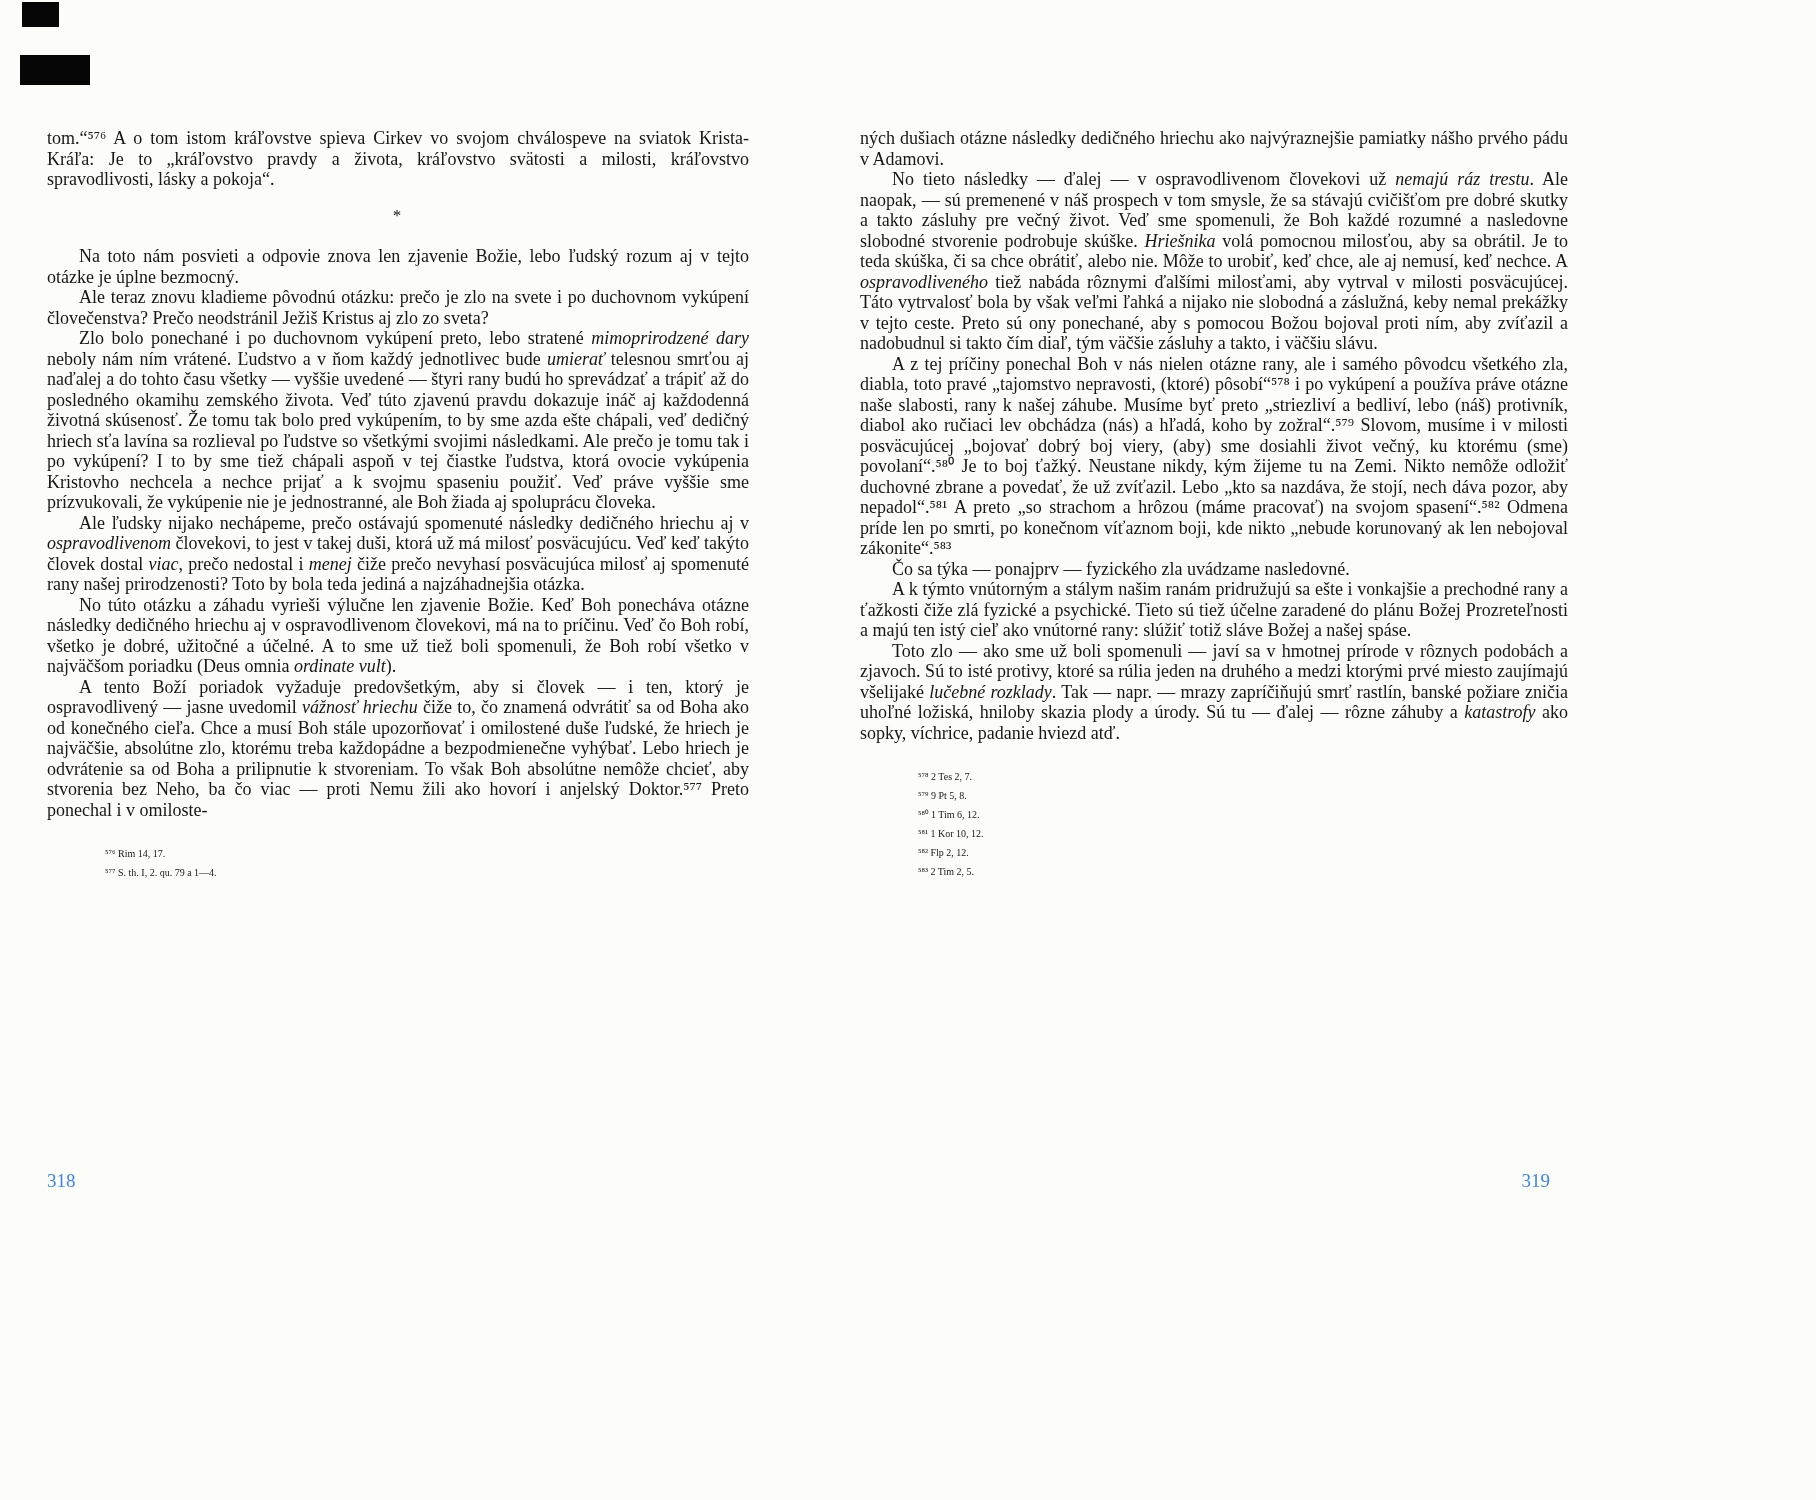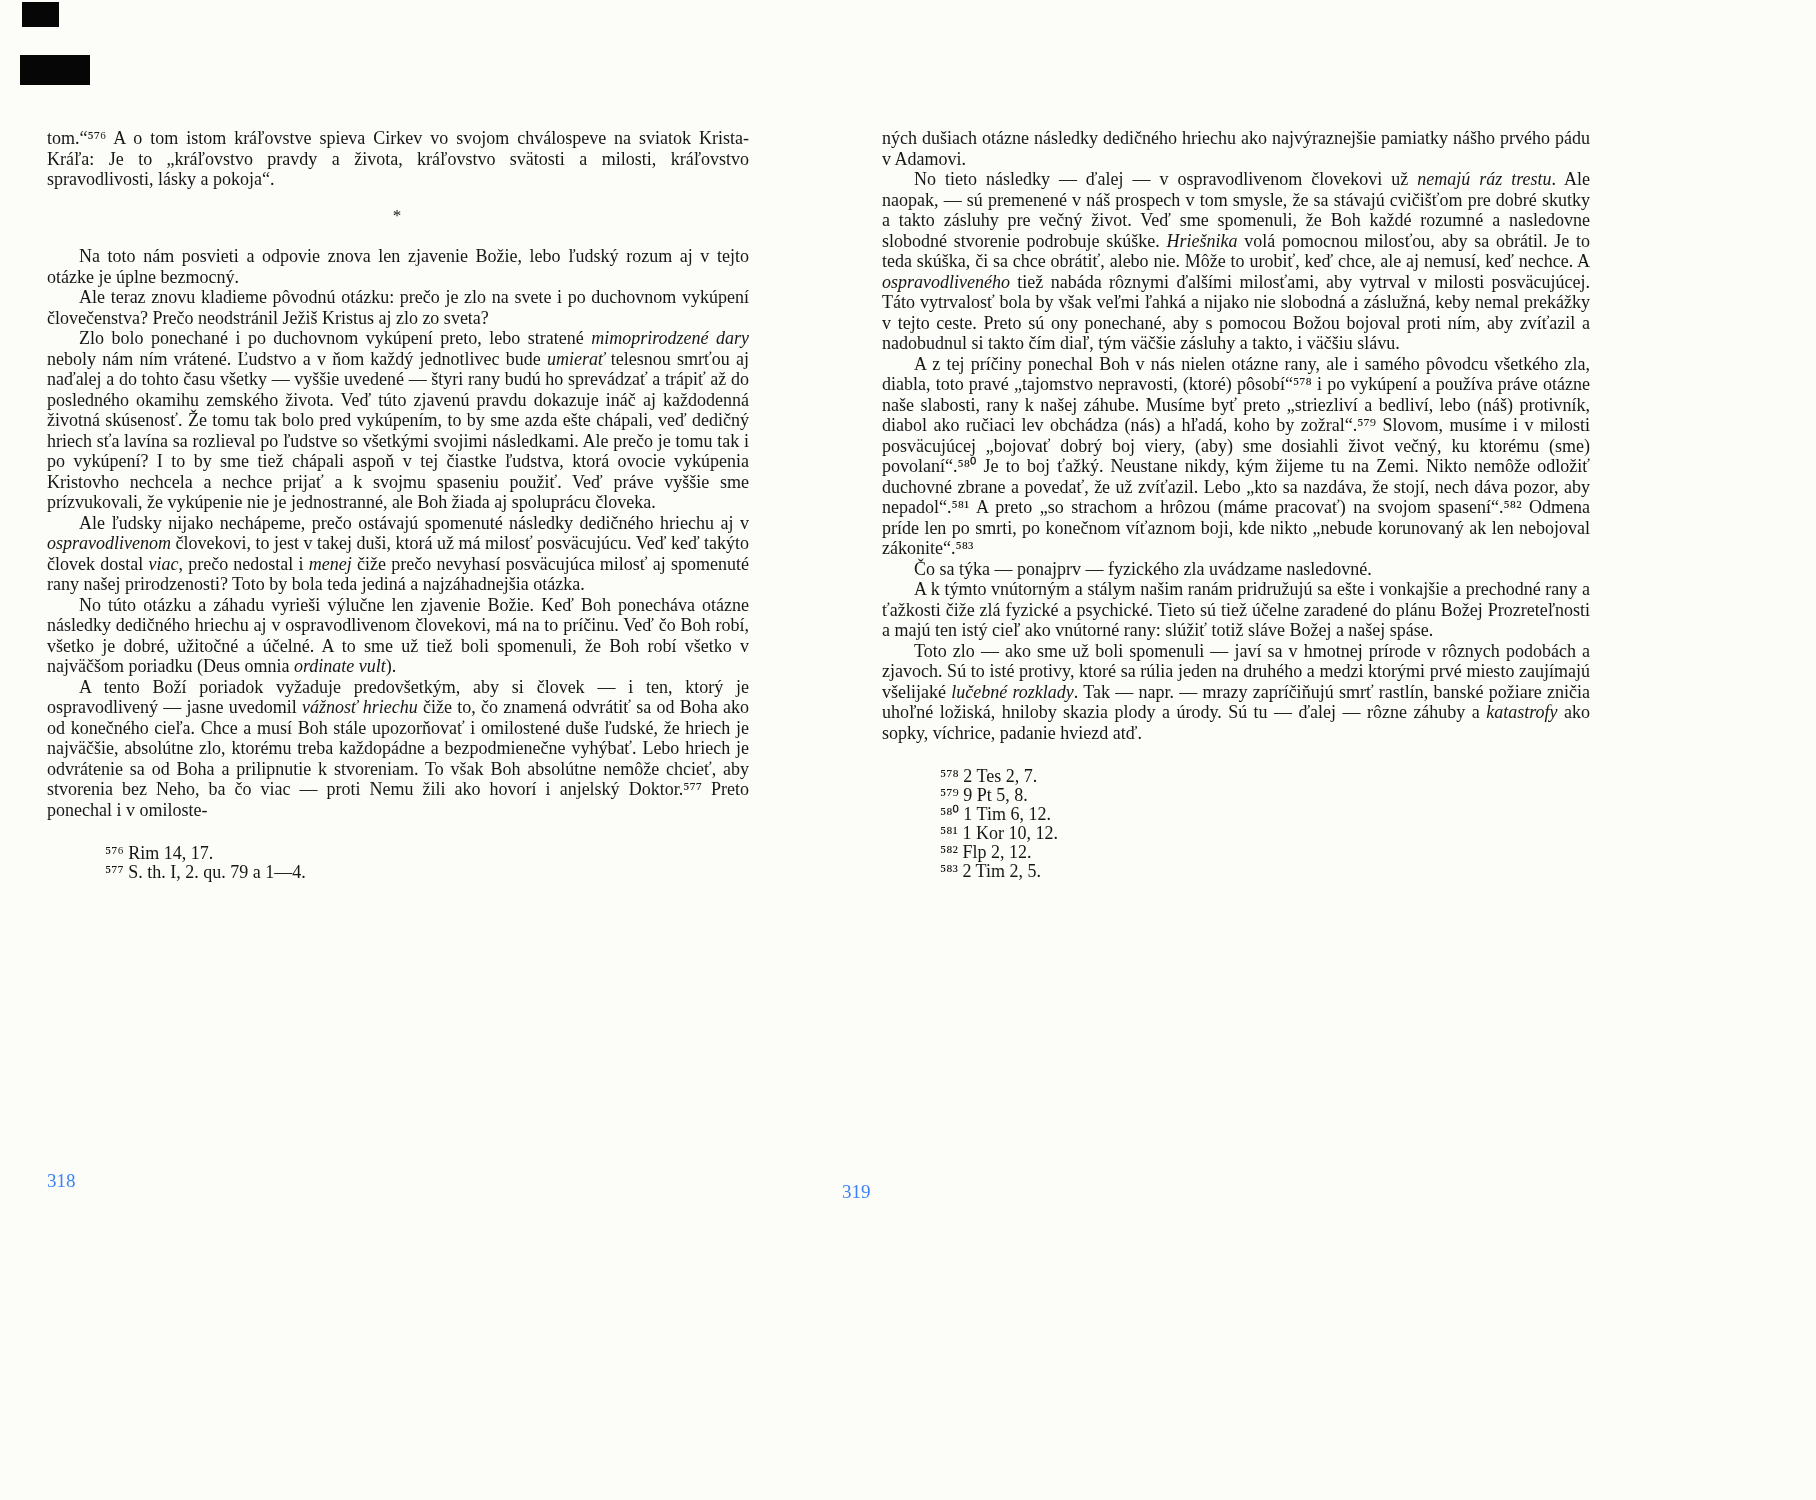--- a/index.html
+++ b/index.html
@@ -26,61 +26,60 @@
     left: 20px; top: 55px; width: 70px; height: 30px;
   }
   .page-col {
     position: absolute;
     top: 128px;
     font-size: 18px;
     line-height: 20.5px;
     text-align: justify;
   }
   .page-col.left  { left: 47px;  width: 702px; }
-  .page-col.right { left: 882px; width: 708px; }
+  .page-col.right { left: 860px; width: 708px; }
 
   p.para {
     margin: 0;
     text-indent: 0;
     font-family: Liberation Serif, serif;
   }
   p.para.indent { text-indent: 32px; }
   p.para.continuation { text-indent: 0; }
   p.para.separator {
     text-align: center;
     text-indent: 0;
     margin: 16px 0 20px 0;
     font-size: 17px;
     letter-spacing: 2px;
   }
   p.para i { font-style: italic; }
 
   .footnotes {
     margin-top: 24px;
-    font-size: 18px;
+    font-size: 10px;
     line-height: 19px;
     text-align: left;
   }
   .footnote {
     padding-left: 58px;
     text-indent: 0;
   }
   .page-number {
     position: absolute;
     top: 1170px;
     font-size: 19px;
     font-family: "Liberation Serif", serif;
     color: #3b82f6;
   }
   #page-number-left { left: 47px; }
   #page-number-right {
     left: 842px;
     width: 708px;
-    text-align: left;
-    margin-top: 11px;
+    text-align: right;
   }
 </style>
 </head>
 <body>
 
 <div>
 
   <div class="scan-artifact" id="artifact-top"></div>
   <div class="scan-artifact" id="artifact-bottom"></div>
 

